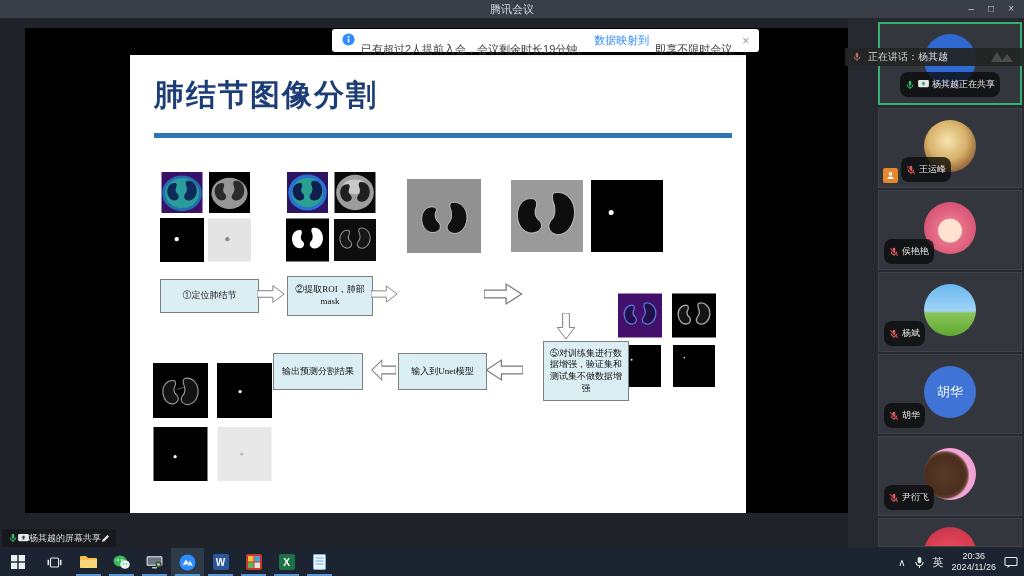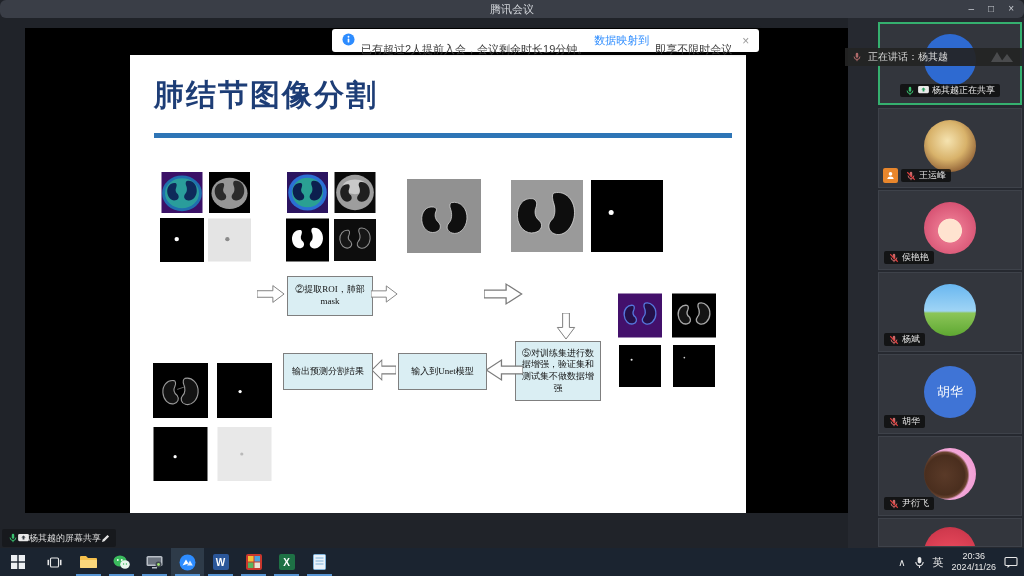--- a/index.html
+++ b/index.html
@@ -1,20 +1,20 @@
 <!DOCTYPE html>
 <html><head>
 <meta charset="utf-8">
 <style>
   html,body{margin:0;padding:0;width:1024px;height:576px;overflow:hidden;
     font-family:"Liberation Sans","DejaVu Sans",sans-serif;background:#202329;position:relative;}
   .abs{position:absolute;}
 
   
-  #titlebar{left:0;top:0;width:1024px;height:18px;background:#3a3e47;display:flex;align-items:center;justify-content:center;border-radius:6px;}
+  #titlebar{left:0;top:0;width:1024px;height:18px;background:#3a3e47;display:flex;align-items:center;justify-content:center;}
   #titlebar .title{font-size:11px;color:#d4d7dc;}
   #win-controls{position:absolute;right:4px;top:0;height:18px;display:flex;align-items:center;gap:14px;padding:0 6px;}
   #win-controls span{color:#c9ccd2;font-size:10px;line-height:18px;cursor:default;}
 
   
   #share{left:25px;top:28px;width:823px;height:485px;background:#000;}
   #slide{left:130px;top:55px;width:616px;height:458px;background:#ffffff;overflow:hidden;}
   #slide-title{left:24px;top:20px;font-family:"Liberation Serif","DejaVu Serif",serif;
     font-size:30px;font-weight:700;color:#1d3d76;letter-spacing:2px;}
   #slide-rule{left:24px;top:78px;width:578px;height:5px;background:#2e75b6;}
@@ -30,21 +30,21 @@
   .farrow{position:absolute;}
   .farrow svg{width:100%;height:100%;display:block;}
 
   
   #sidebar{left:848px;top:18px;width:176px;height:530px;background:#262930;}
   .ptile{position:absolute;left:878px;width:144px;background:#33363d;border:1px solid #3e424a;box-sizing:border-box;overflow:hidden;}
   .ptile.active{border:2px solid #35b06f;}
   .avatar{position:absolute;left:50%;transform:translateX(-50%);width:52px;height:52px;border-radius:50%;
     display:flex;align-items:center;justify-content:center;color:#fff;font-size:13px;}
   .namepill{position:absolute;left:5px;bottom:5px;display:inline-flex;align-items:center;gap:3px;
-    background:rgba(10,10,10,.78);color:#e4e4e4;font-size:9px;padding:0 5px;border-radius:2px;white-space:nowrap;}
+    background:rgba(10,10,10,.78);color:#e4e4e4;font-size:9px;padding:6px 5px;border-radius:8px;white-space:nowrap;}
   .namepill svg{flex:none;}
   #ptile-0 .namepill{left:50%;transform:translateX(-50%);bottom:6px;}
   .hostbadge{position:absolute;left:4px;bottom:4px;width:15px;height:15px;background:#e8862c;border-radius:2px;
     display:flex;align-items:center;justify-content:center;}
 
   
   #speaking{left:845px;top:48px;width:177px;height:18px;background:rgba(36,36,36,.93);display:flex;align-items:center;
     gap:6px;padding-left:7px;box-sizing:border-box;z-index:30;}
   #speaking .txt{color:#d8d8d8;font-size:10px;}
   #speaking .ghost{position:absolute;right:6px;top:2px;opacity:.22;}
@@ -172,20 +172,21 @@
         <path d="M60 18 C76 14 90 29 88 49 C86 67 73 79 61 75 C52 72 50 62 56 56 C62 51 62 39 59 31 C57 24 57 19 60 18 Z" fill="#0e0e0e" stroke="#e6e6e6" stroke-width="1"></path>
       </svg>
   </div>
   <div class="tile" style="left:460px;top:125px;width:74px;height:72px">
     <svg viewBox="0 0 100 100">
         <rect width="100" height="100" fill="#000"></rect>
         <circle cx="28" cy="45" r="3.5" fill="#fff"></circle>
       </svg>
   </div>
 
+  <div class="fbox" style="left:30px;top:224px;width:95px;height:30px">①定位肺结节</div>
   <div class="farrow" style="left:127px;top:228px;width:28px;height:22px">
     <svg viewBox="0 0 30 20">
         <polygon points="0,6.5 17,6.5 17,1 29,10 17,19 17,13.5 0,13.5" fill="#fefefe" stroke="#7a7a7a" stroke-width="1"></polygon>
       </svg>
   </div>
   <div class="fbox" style="left:157px;top:221px;width:82px;height:36px">②提取ROI，肺部
 mask</div>
   <div class="farrow" style="left:241px;top:228px;width:27px;height:22px">
     <svg viewBox="0 0 30 20">
         <polygon points="0,6.5 17,6.5 17,1 29,10 17,19 17,13.5 0,13.5" fill="#fefefe" stroke="#7a7a7a" stroke-width="1"></polygon>
@@ -222,36 +223,36 @@
         <rect width="100" height="100" fill="#000"></rect>
         <circle cx="27" cy="30" r="2" fill="#cfcfcf"></circle>
       </svg>
   </div>
 
   <div class="farrow" style="left:426px;top:258px;width:20px;height:27px">
     <svg viewBox="0 0 20 28">
         <polygon points="6.5,0 6.5,15 1,15 10,27 19,15 13.5,15 13.5,0" fill="#fefefe" stroke="#7a7a7a" stroke-width="1"></polygon>
       </svg>
   </div>
-  <div class="fbox" style="left:385px;top:286px;width:82px;height:56px">⑤对训练集进行数
+  <div class="fbox" style="left:413px;top:286px;width:82px;height:56px">⑤对训练集进行数
 据增强，验证集和
 测试集不做数据增
 强</div>
   <div class="farrow" style="left:355px;top:304px;width:38px;height:22px">
     <svg viewBox="0 0 30 20" preserveAspectRatio="none">
         <polygon points="30,6.5 13,6.5 13,1 1,10 13,19 13,13.5 30,13.5" fill="#fefefe" stroke="#7a7a7a" stroke-width="1"></polygon>
       </svg>
   </div>
   <div class="fbox" style="left:268px;top:298px;width:85px;height:33px">输入到Unet模型</div>
   <div class="farrow" style="left:241px;top:304px;width:25px;height:22px">
     <svg viewBox="0 0 30 20" preserveAspectRatio="none">
         <polygon points="30,6.5 13,6.5 13,1 1,10 13,19 13,13.5 30,13.5" fill="#fefefe" stroke="#7a7a7a" stroke-width="1"></polygon>
       </svg>
   </div>
-  <div class="fbox" style="left:153px;top:298px;width:86px;height:33px">输出预测分割结果</div>
+  <div class="fbox" style="left:143px;top:298px;width:86px;height:33px">输出预测分割结果</div>
 
   <div class="tile" style="left:23px;top:308px;width:55px;height:55px">
     <svg viewBox="0 0 100 100">
         <rect width="100" height="100" fill="#000"></rect>
         <path d="M38 32 C26 30 17 41 18 54 C19 67 28 76 38 74 C46 72 48 65 44 59 C38 55 37 48 40 42 C42 37 41 33 38 32 Z" fill="#131313" stroke="#9a9a9a" stroke-width="2"></path>
         <path d="M58 28 C71 25 83 37 82 53 C81 68 70 78 59 75 C51 73 49 65 54 59 C59 55 59 45 56 39 C54 34 55 29 58 28 Z" fill="#131313" stroke="#9a9a9a" stroke-width="2"></path>
         <path d="M44 48 L56 44" stroke="#7c7c7c" stroke-width="1.5"></path>
       </svg>
   </div>
   <div class="tile" style="left:87px;top:308px;width:55px;height:55px">

